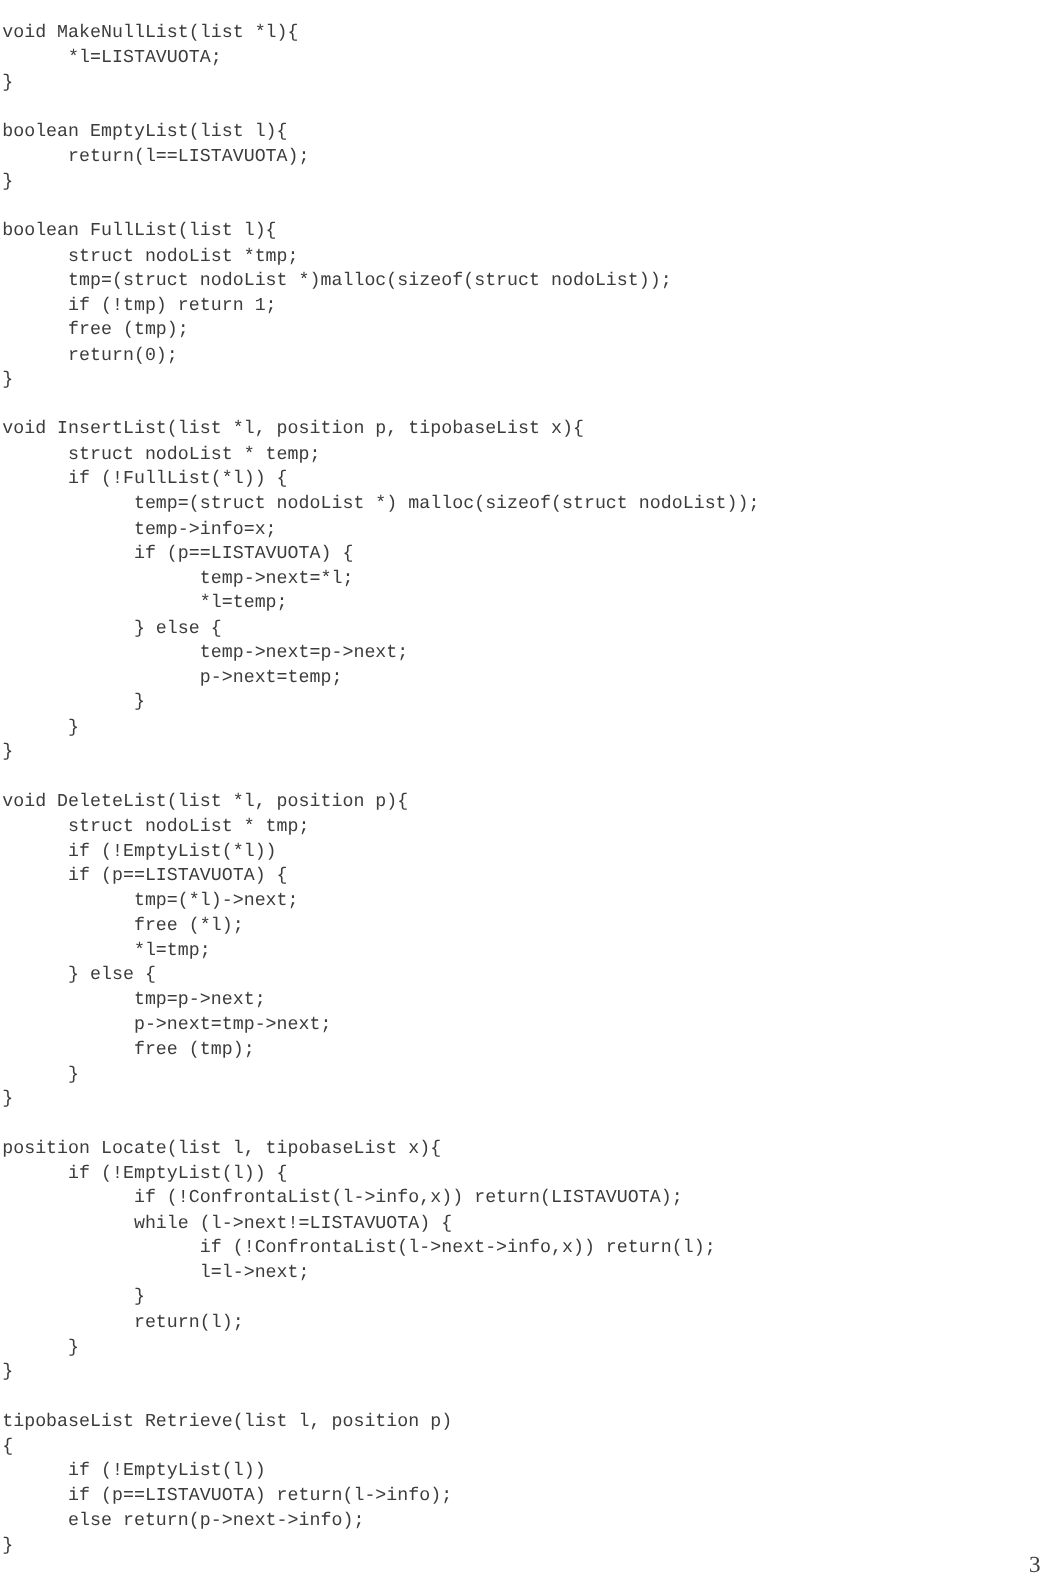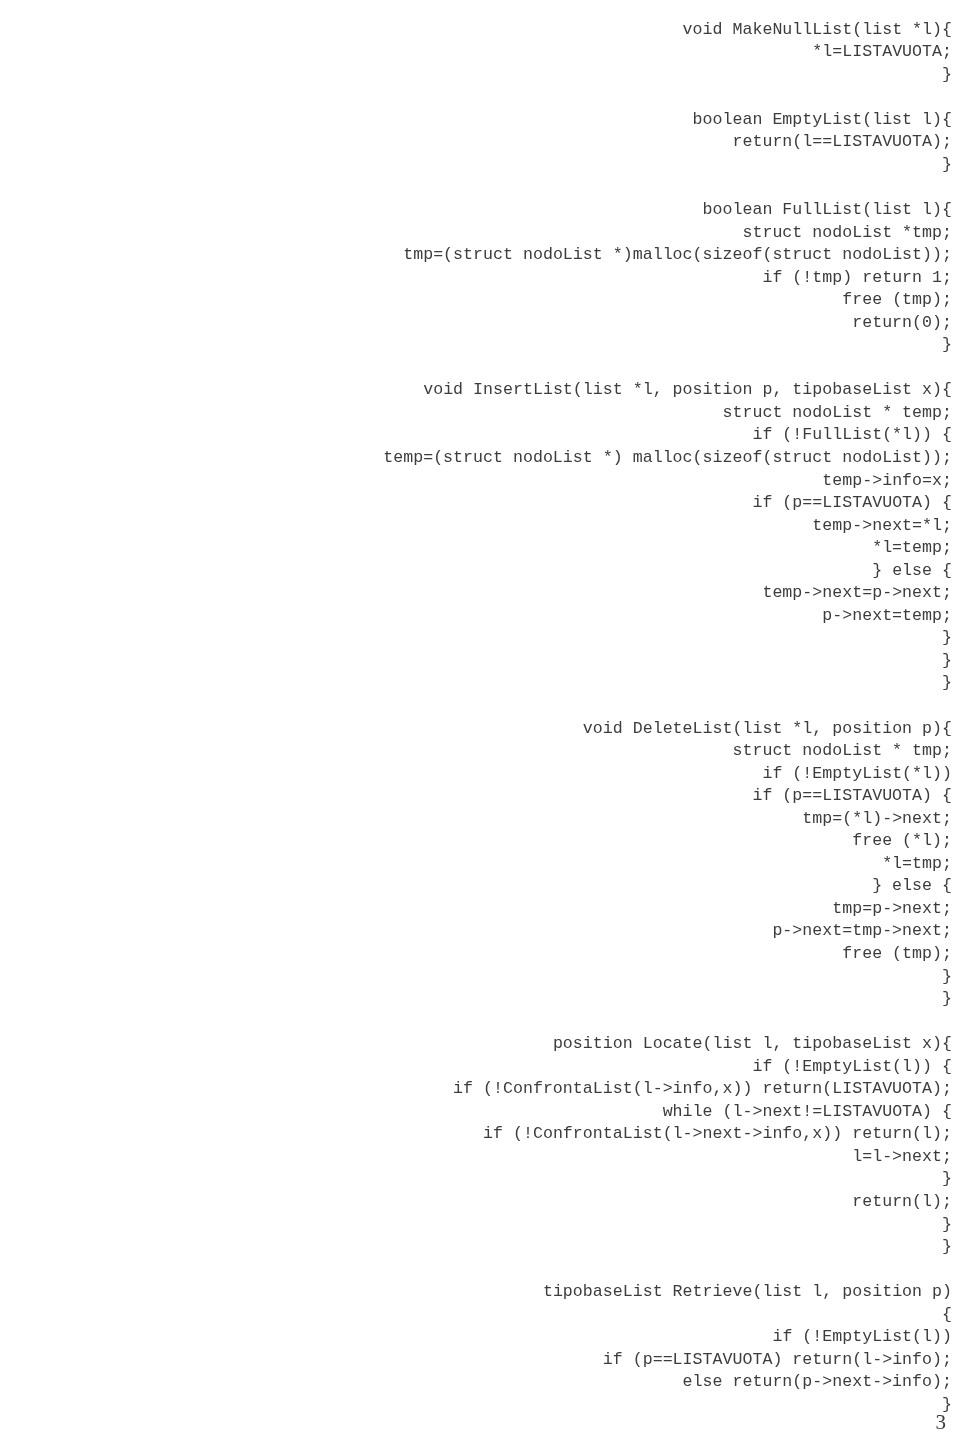--- a/index.html
+++ b/index.html
@@ -29,21 +29,20 @@
     position: absolute;
     left: 2px;
     top: 2px;
     width: 950px;
     font-family: "Liberation Mono", "DejaVu Sans Mono", monospace;
     font-size: 16.6px;
     line-height: 22.55px;
     color: #3c3c3c;
     white-space: pre;
     letter-spacing: 0.02px;
-    text-align: right;
     -webkit-font-smoothing: antialiased;
   }
 
   .code-line {
     display: block;
     white-space: pre;
     min-height: 22.55px;
     color: #3c3c3c;
   }
 

